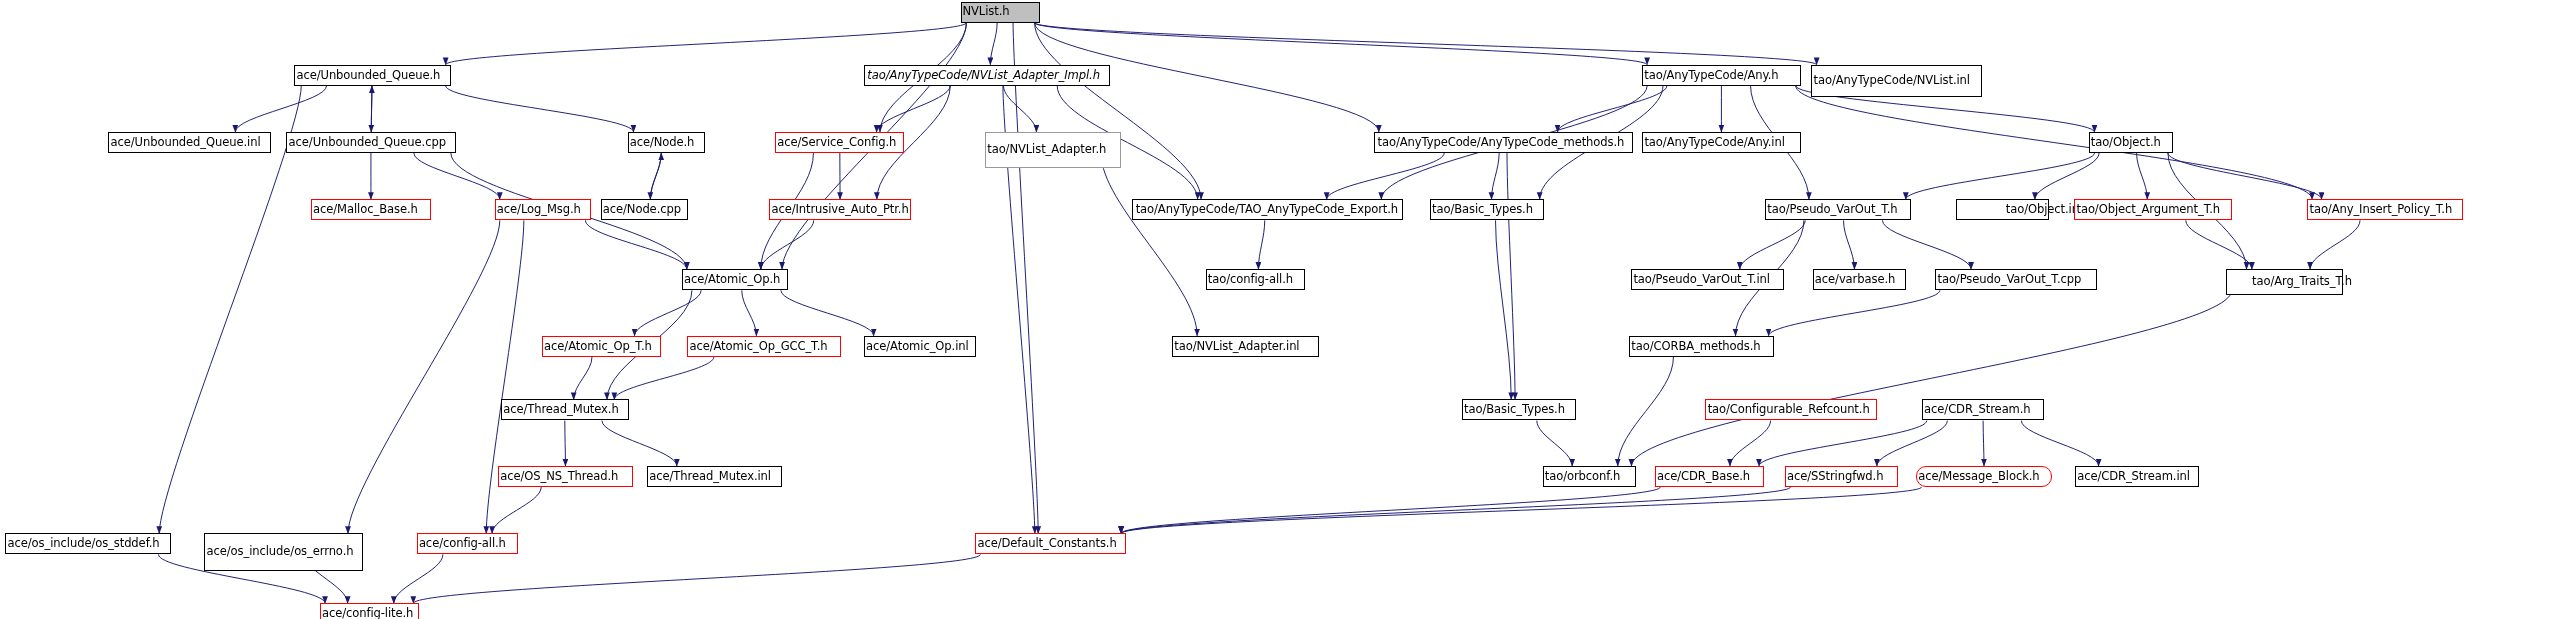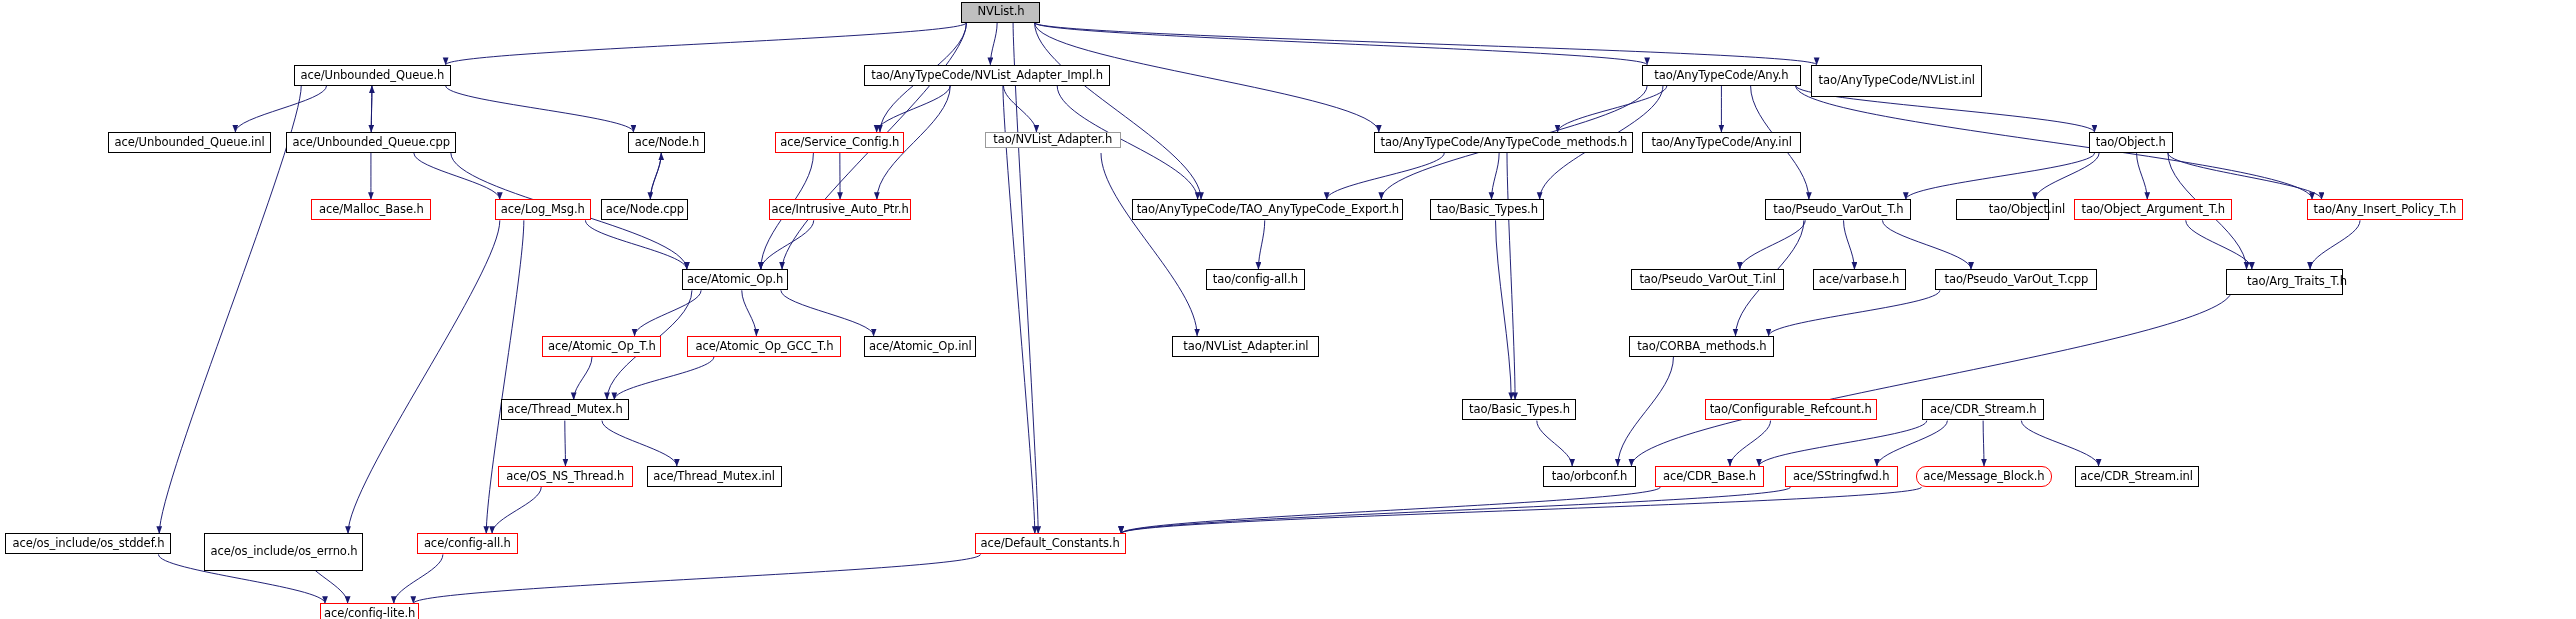--- a/index.html
+++ b/index.html
@@ -22,21 +22,20 @@
     top: 0;
     width: 2576px;
     height: 620px;
     pointer-events: none;
   }
   .node {
     position: absolute;
     box-sizing: border-box;
     display: flex;
     align-items: center;
-    justify-content: center;
     background: #ffffff;
     border: 0.9px solid #000000;
     color: #000000;
     font-size: 11.8px;
     line-height: 1;
     white-space: nowrap;
     letter-spacing: -0.1px;
     z-index: 5;
   }
   .node.root {
@@ -146,21 +145,21 @@
         <path d="M2199,557 C2199,575.55 1283,591.45 1283,610" fill="none" stroke="#191970" stroke-width="1.1" marker-end="url(#arrow)"></path>
       </g>
   </svg>
   <div id="node-layer">
       <div class="node root" style="left: 961px; top: 1.7px; width: 79px; height: 21px;">
         <span class="node-label">NVList.h</span>
       </div>
       <div class="node" style="left: 294px; top: 65px; width: 157px; height: 21px;">
         <span class="node-label">ace/Unbounded_Queue.h</span>
       </div>
-      <div class="node" style="left: 864px; top: 65px; width: 246px; height: 21px;">
+      <div class="node" style="left: 864px; top: 65px; width: 246px; height: 21px; font-style: italic;">
         <span class="node-label">tao/AnyTypeCode/NVList_Adapter_Impl.h</span>
       </div>
       <div class="node" style="left: 1642px; top: 65px; width: 159px; height: 21px;">
         <span class="node-label">tao/AnyTypeCode/Any.h</span>
       </div>
       <div class="node" style="left: 1811px; top: 65px; width: 171px; height: 32px;">
         <span class="node-label">tao/AnyTypeCode/NVList.inl</span>
       </div>
       <div class="node" style="left: 108px; top: 132px; width: 163px; height: 21px;">
         <span class="node-label">ace/Unbounded_Queue.inl</span>
@@ -185,21 +184,21 @@
       </div>
       <div class="node red" style="left: 495px; top: 199px; width: 96px; height: 21px;">
         <span class="node-label">ace/Log_Msg.h</span>
       </div>
       <div class="node" style="left: 601px; top: 199px; width: 87px; height: 21px;">
         <span class="node-label">ace/Node.cpp</span>
       </div>
       <div class="node red" style="left: 775px; top: 132px; width: 129px; height: 21px;">
         <span class="node-label">ace/Service_Config.h</span>
       </div>
-      <div class="node gray" style="left: 985px; top: 132px; width: 136px; height: 16px;">
+      <div class="node gray" style="left: 985px; top: 132px; width: 136px; height: 36px;">
         <span class="node-label">tao/NVList_Adapter.h</span>
       </div>
       <div class="node red" style="left: 769px; top: 199px; width: 142px; height: 21px;">
         <span class="node-label">ace/Intrusive_Auto_Ptr.h</span>
       </div>
       <div class="node" style="left: 1132px; top: 199px; width: 271px; height: 21px;">
         <span class="node-label">tao/AnyTypeCode/TAO_AnyTypeCode_Export.h</span>
       </div>
       <div class="node" style="left: 1430px; top: 199px; width: 114px; height: 21px;">
         <span class="node-label">tao/Basic_Types.h</span>

